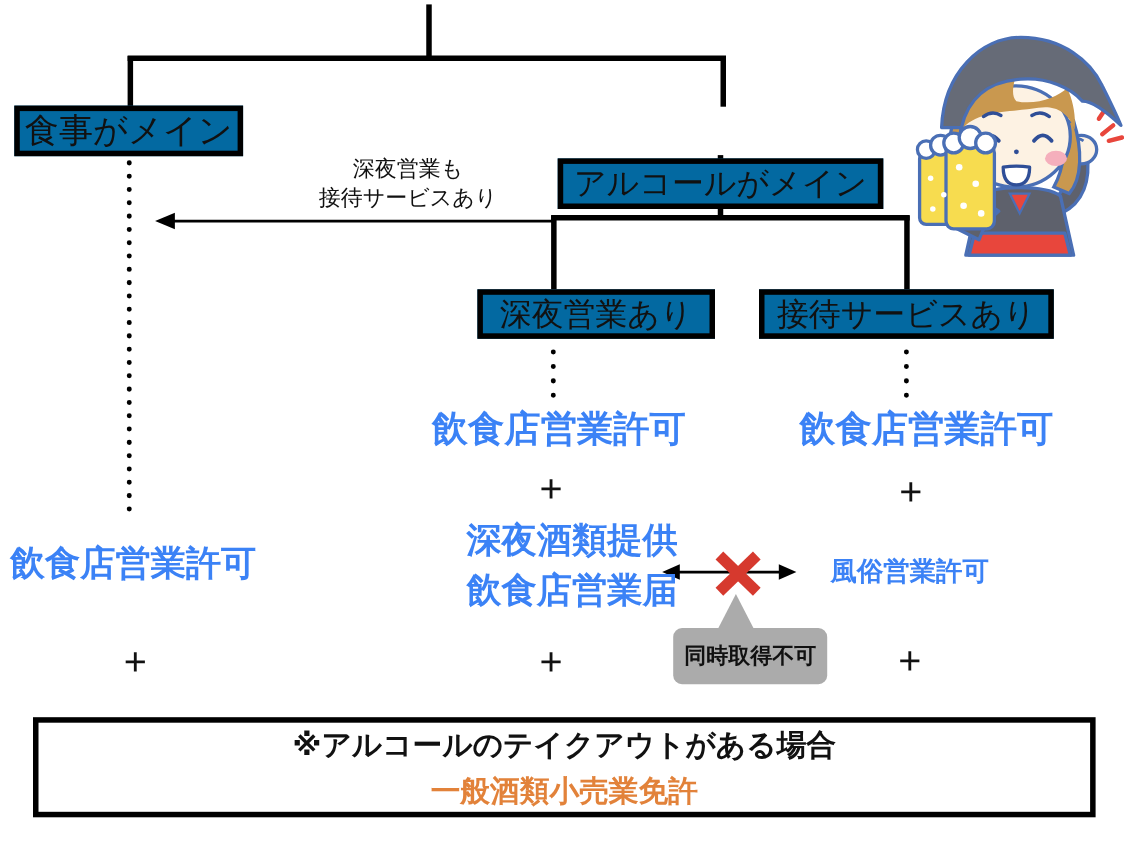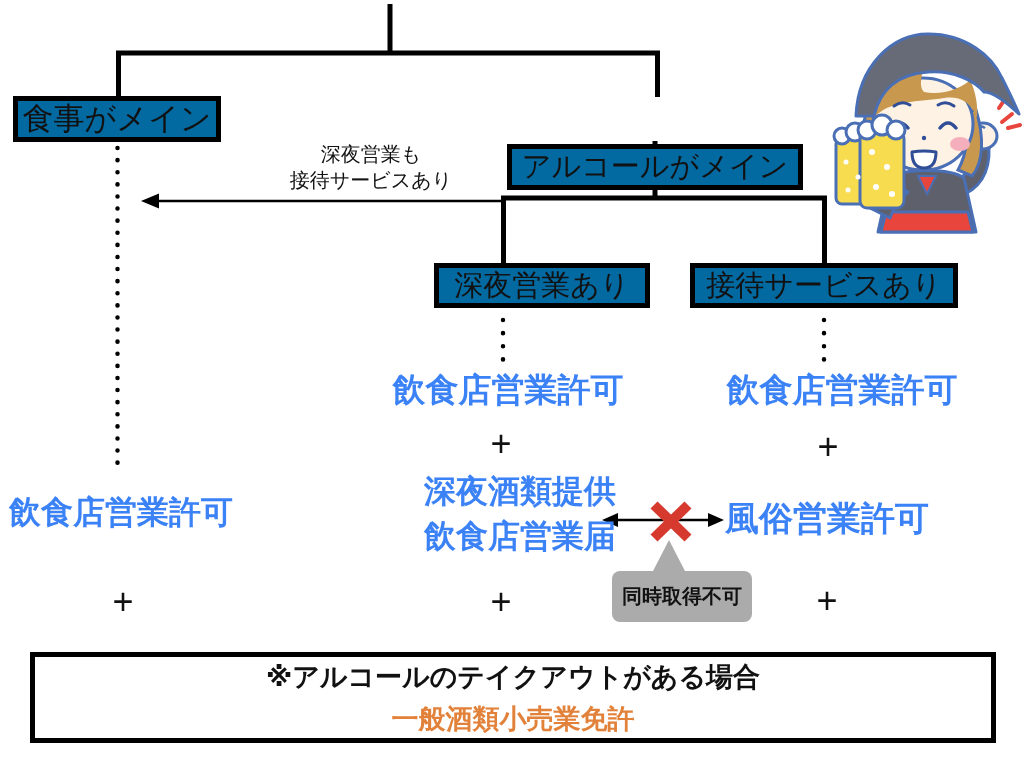--- a/index.html
+++ b/index.html
@@ -22,21 +22,21 @@
     text-align:center;font-size:20px;line-height:26px;font-weight:500;z-index:3;white-space:nowrap;
   }
   .orange{
     position:absolute;transform:translate(-50%,-50%);color:#3b82f6;font-weight:700;
     white-space:nowrap;z-index:3;text-align:right;
   }
   .permit-left{left:121px;top:513px;font-size:32px;}
   .permit-mid{left:508px;top:390px;font-size:33px;}
   .permit-right{left:842px;top:390px;font-size:33px;}
   .late-license{left:504px;top:514px;font-size:32px;line-height:45px;margin-left:16px;}
-  .fuzoku{left:827px;top:519px;font-size:34px;}
+  .fuzoku{left:827px;top:519px;font-size:24px;}
   .plus{
     position:absolute;transform:translate(-50%,-50%);font-size:36px;font-weight:400;
     color:#111;z-index:3;line-height:1;
   }
   .plus1{left:123px;top:602px;}
   .plus2{left:501px;top:444px;}
   .plus3{left:501px;top:602px;}
   .plus4{left:828px;top:447px;}
   .plus5{left:827px;top:601px;}
   .bubble{

